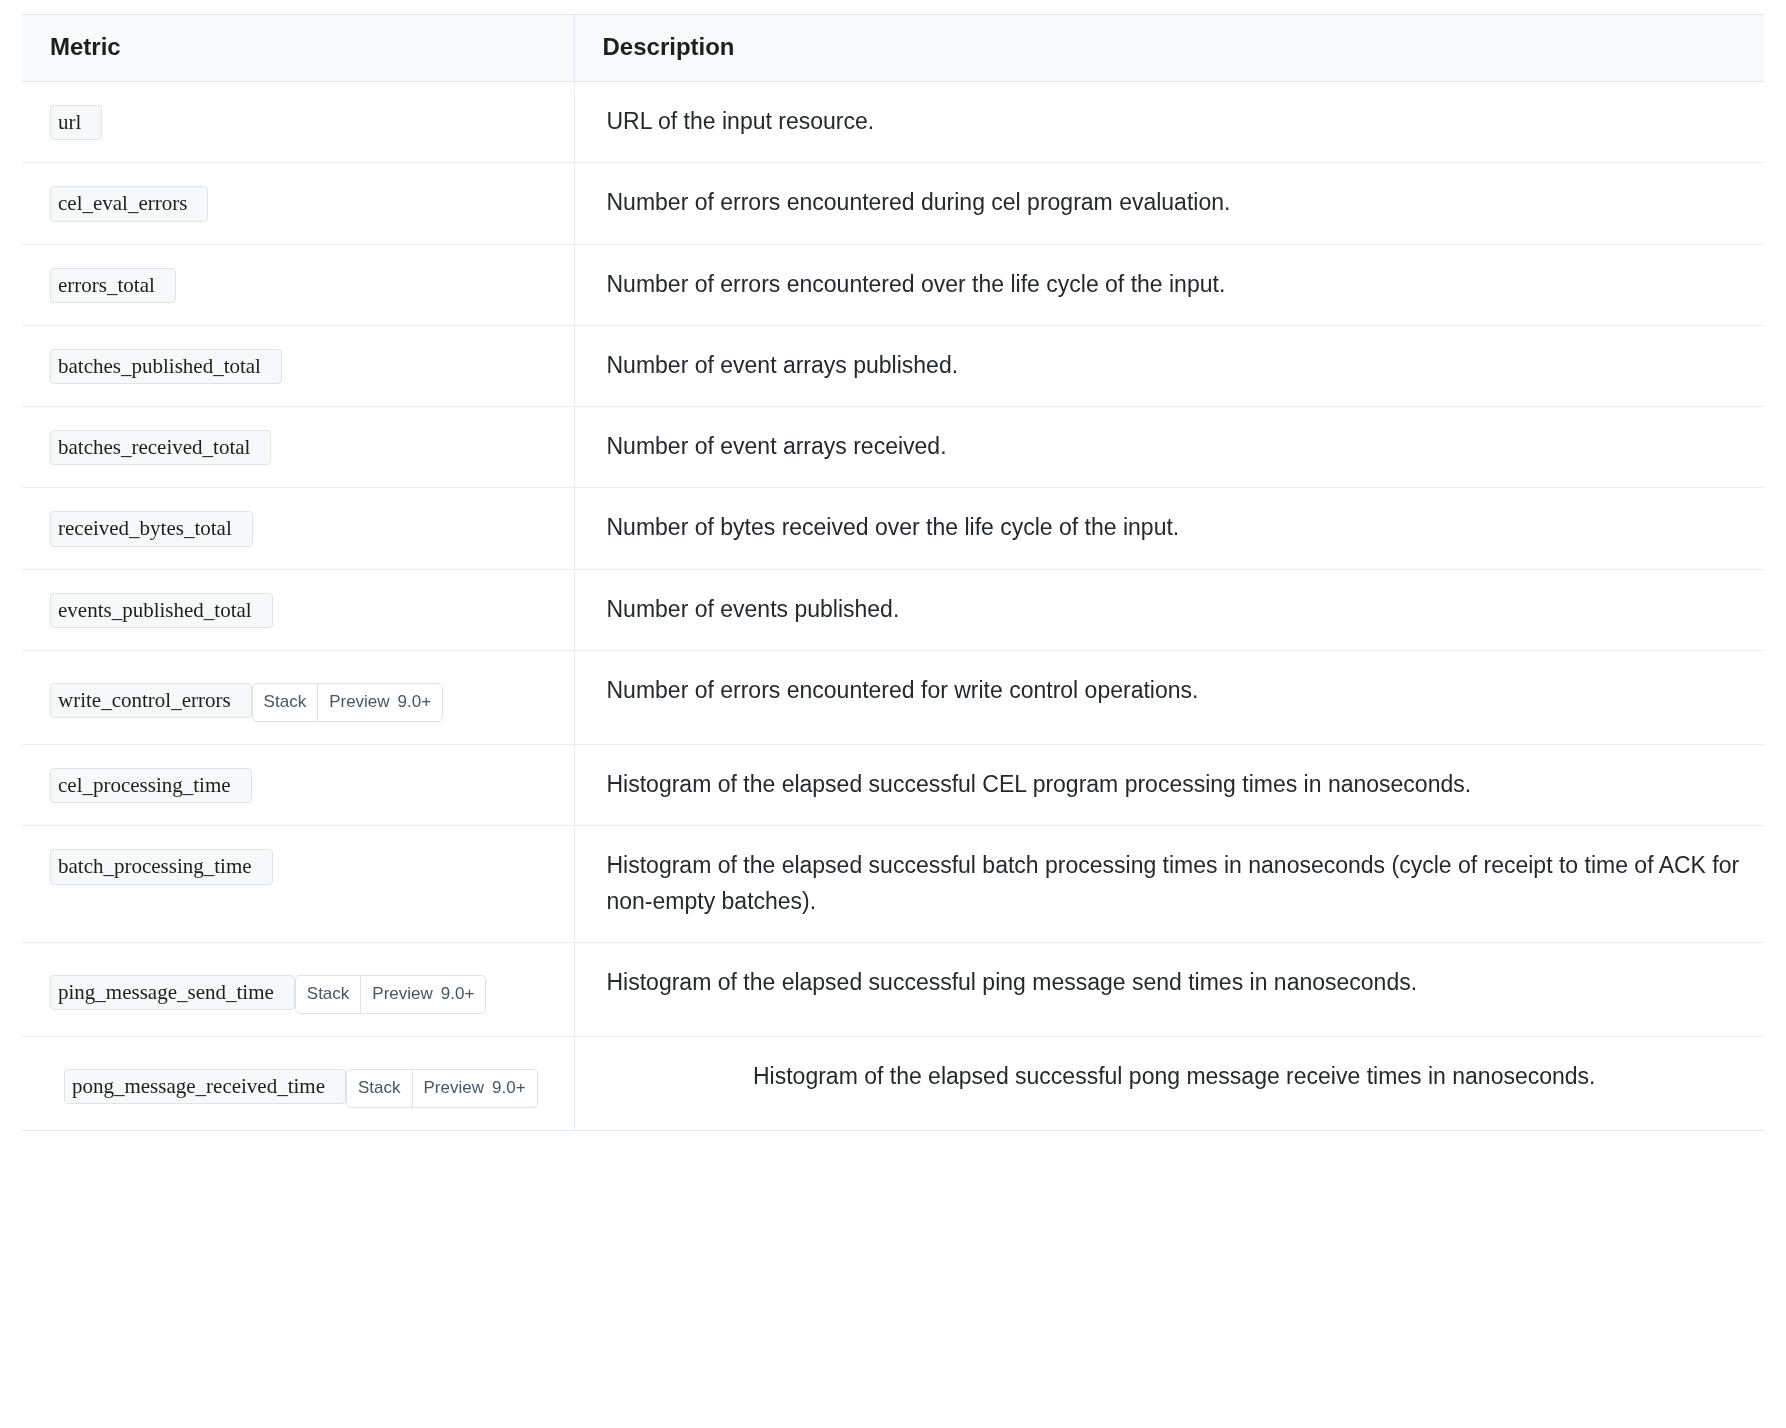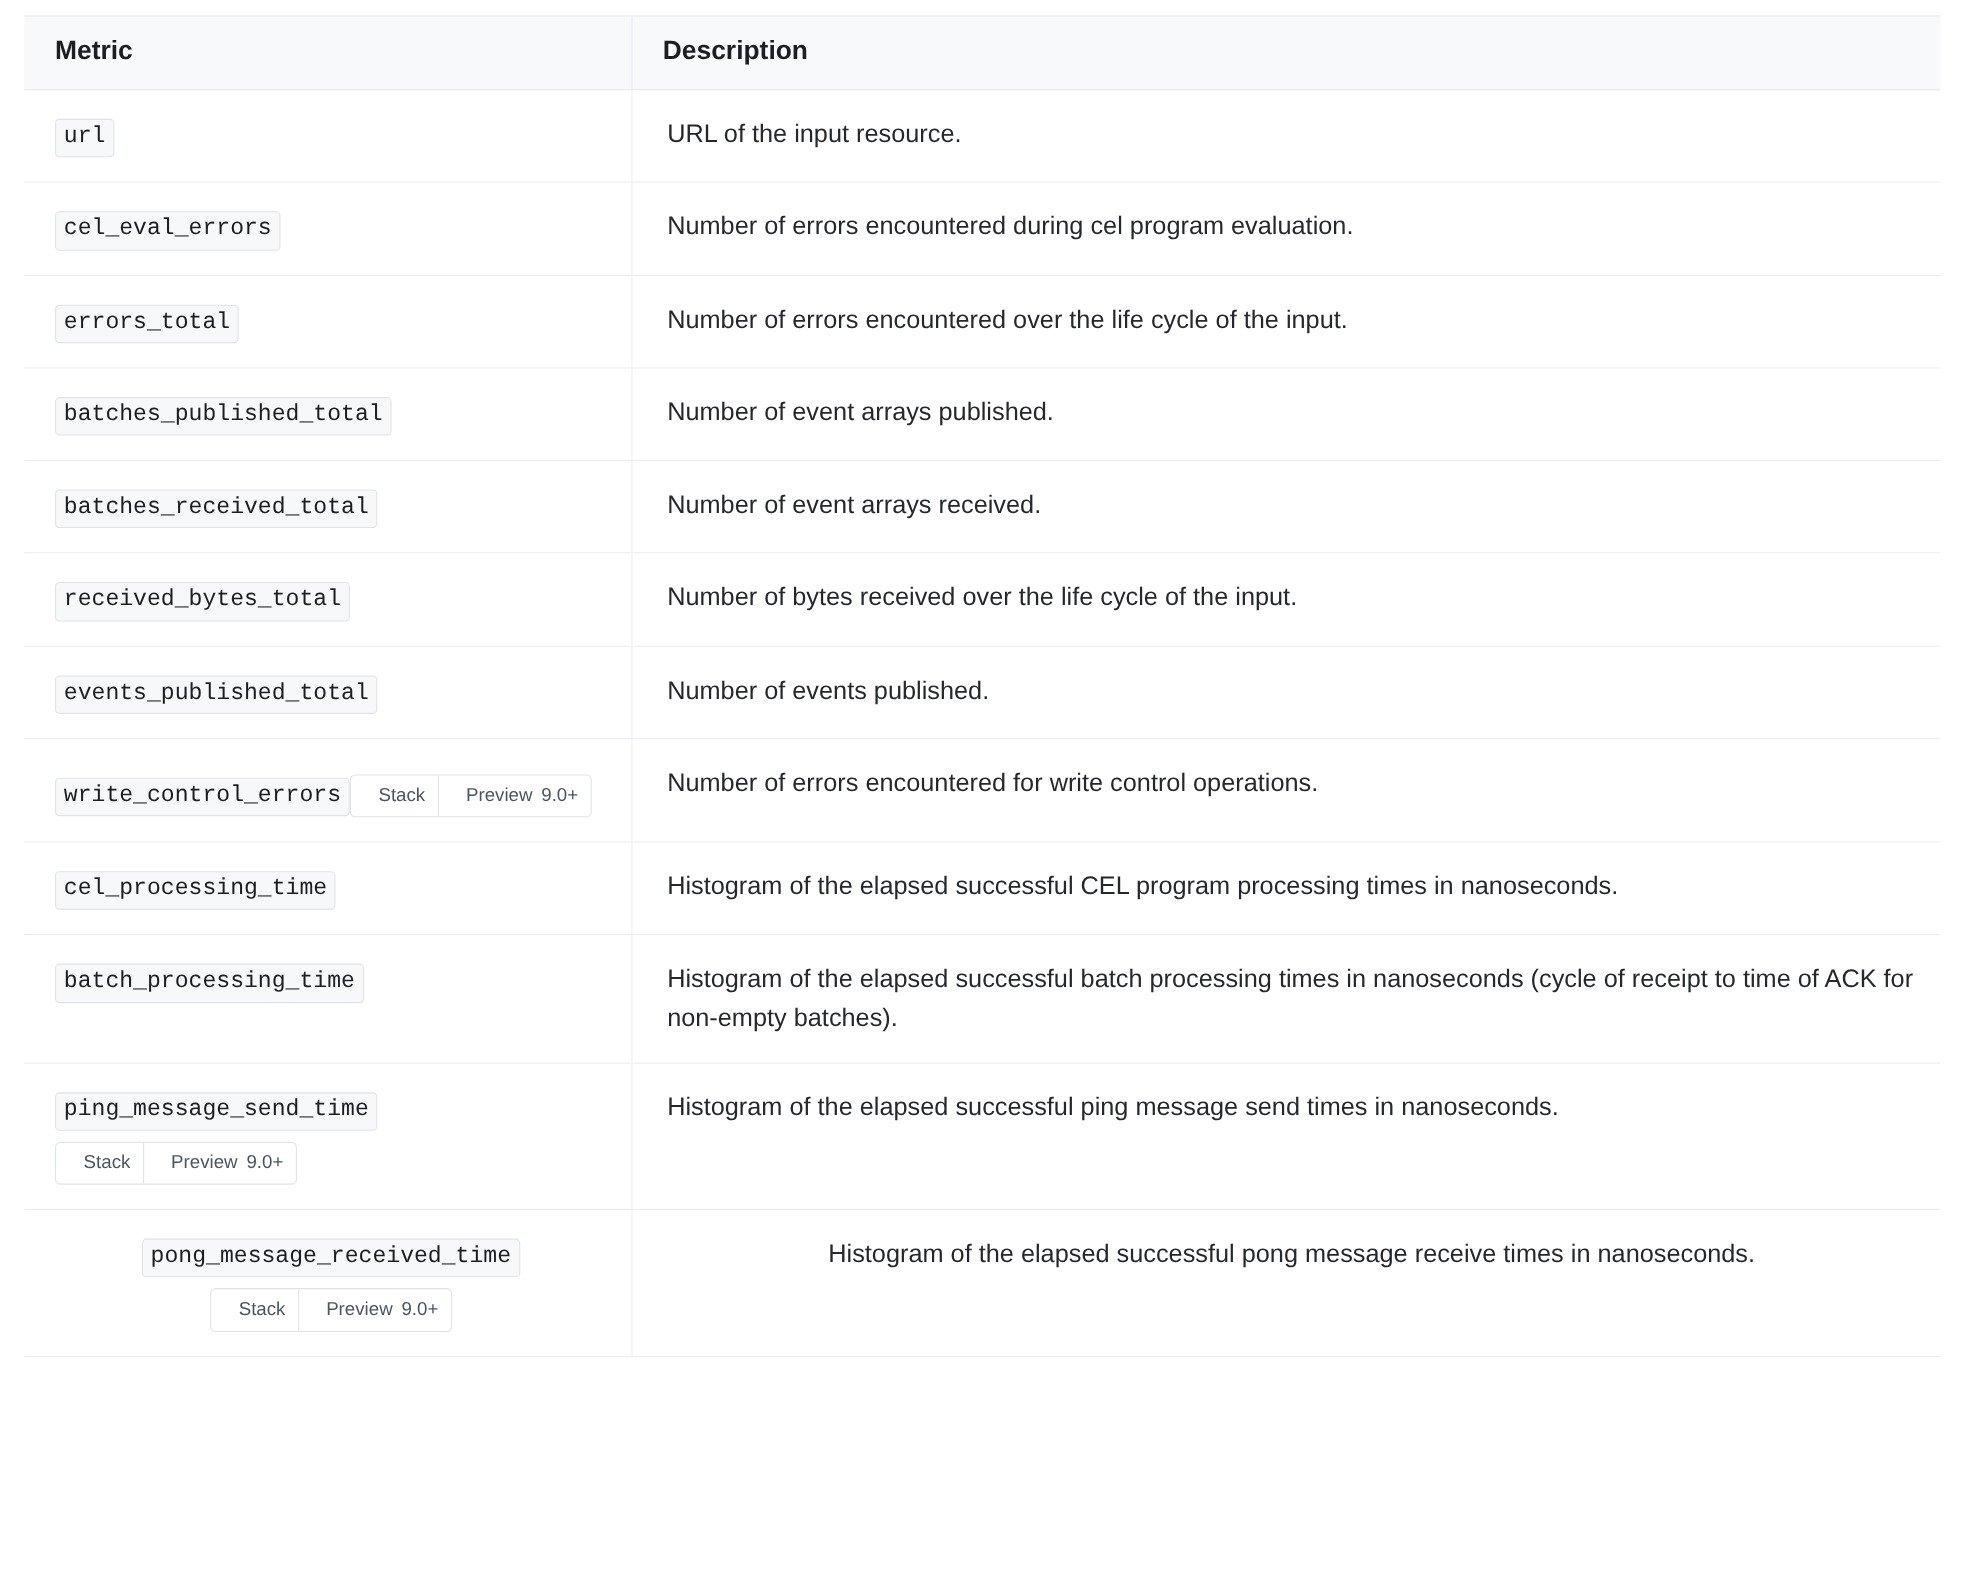--- a/index.html
+++ b/index.html
@@ -50,43 +50,43 @@
   }
   tbody tr:last-child td { border-bottom: none; text-align: center; }
   tbody td.desc {
     padding-left: 32px;
     border-left: 1px solid #e9edf2;
   }
   tbody td.metric { padding-left: 28px; }
 
   code.metric-name {
     display: inline-block;
-    font-family: Liberation Mono, monospace;
+    font-family: Liberation Serif, serif;
     font-size: 21px;
     line-height: 1.25;
     background: #f6f8fa;
     border: 1px solid #dfe3e8;
     border-radius: 4px;
-    padding: 3px 7px 4px 7px;
+    padding: 3px 20px 4px 7px;
     color: #1c1e21;
     white-space: nowrap;
   }
   .badges {
     margin-top: 10px;
     display: inline-flex;
     align-items: stretch;
     border: 1px solid #dfe3e8;
     border-radius: 5px;
     overflow: hidden;
     background: #ffffff;
   }
   .badge {
     font-size: 17px;
     color: #4a5561;
-    padding: 5px 11px 6px 25px;
+    padding: 5px 11px 6px 11px;
     white-space: nowrap;
   }
   .badge + .badge { border-left: 1px solid #dfe3e8; }
   .badge .ver { margin-left: 8px; color: #4a5561; }
   .desc p { margin: 0; }
 </style>
 </head>
 <body>
 
 <div class="page">

